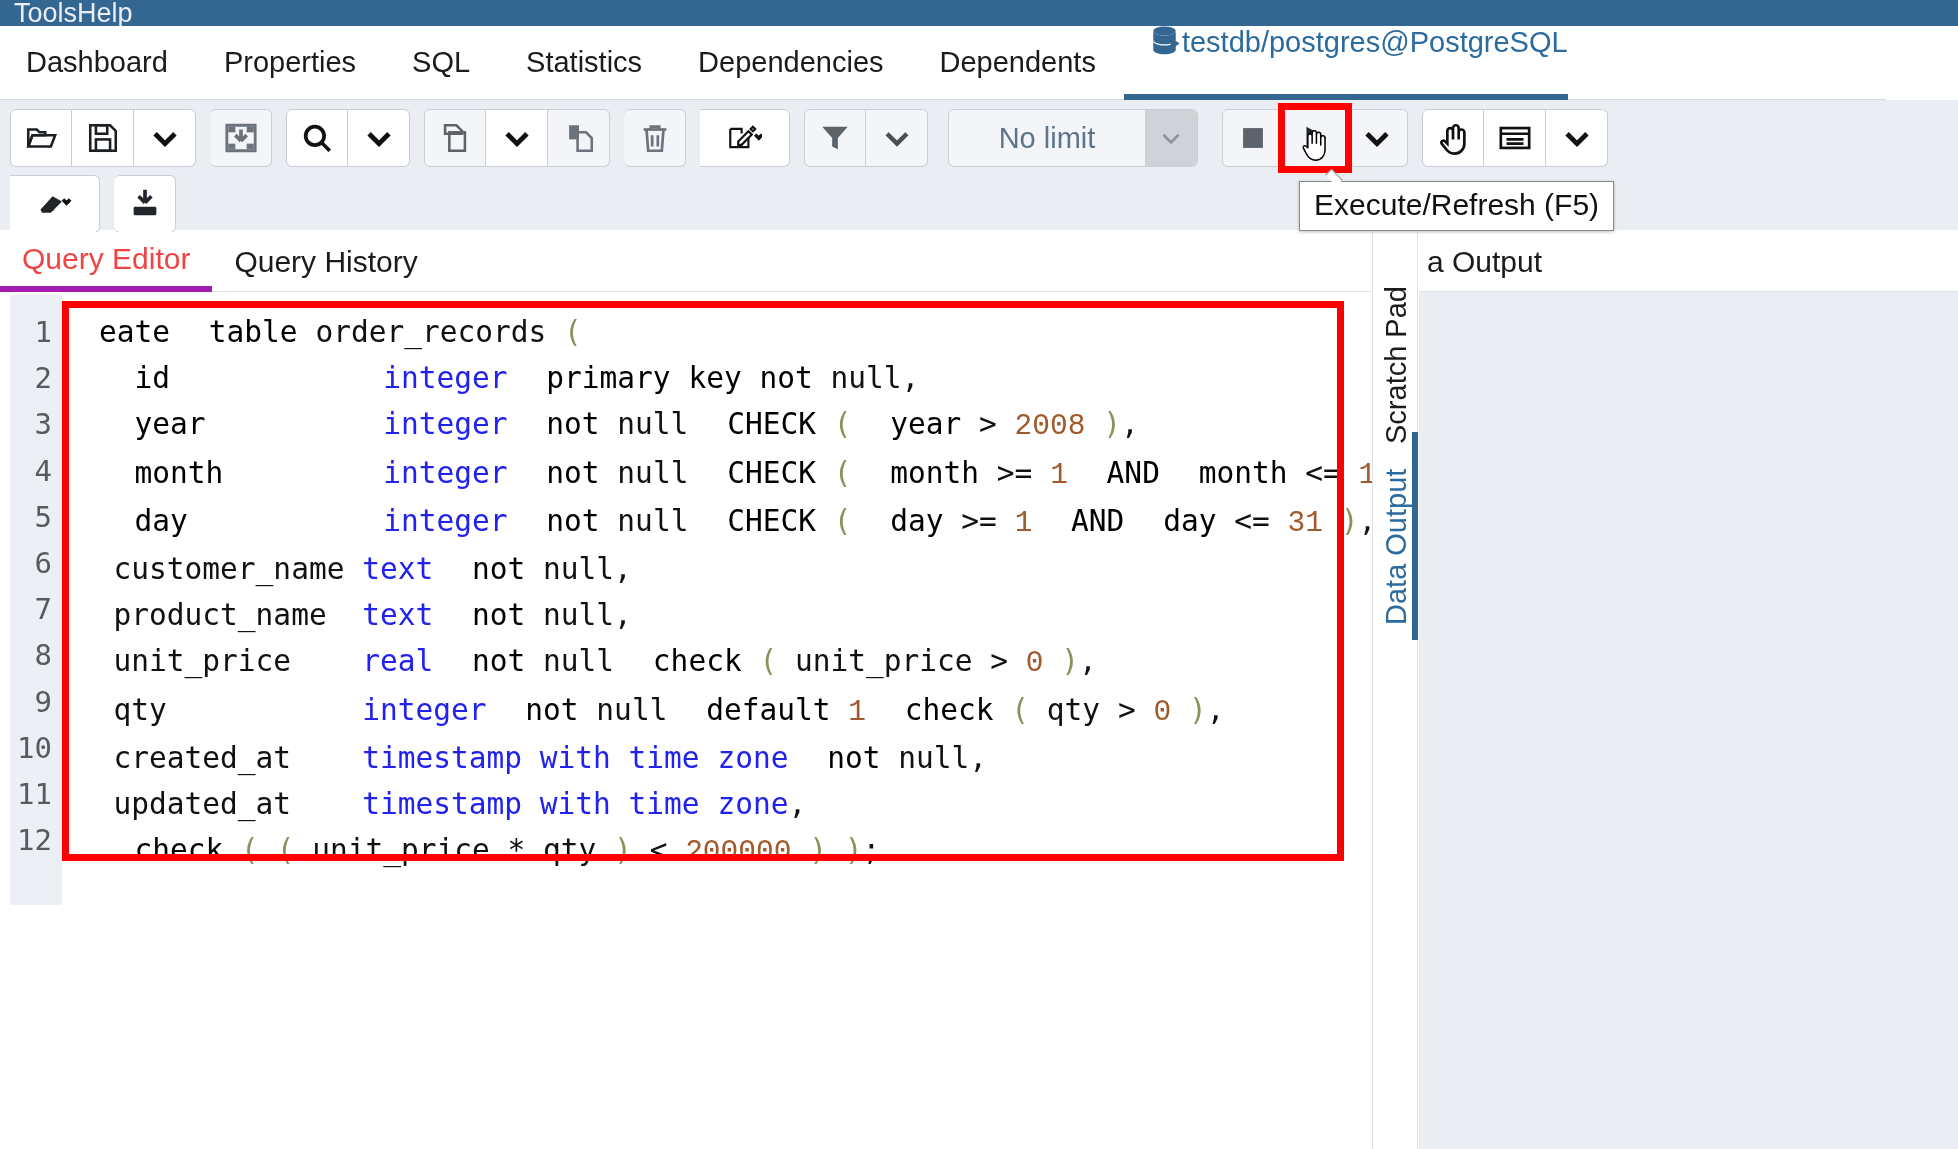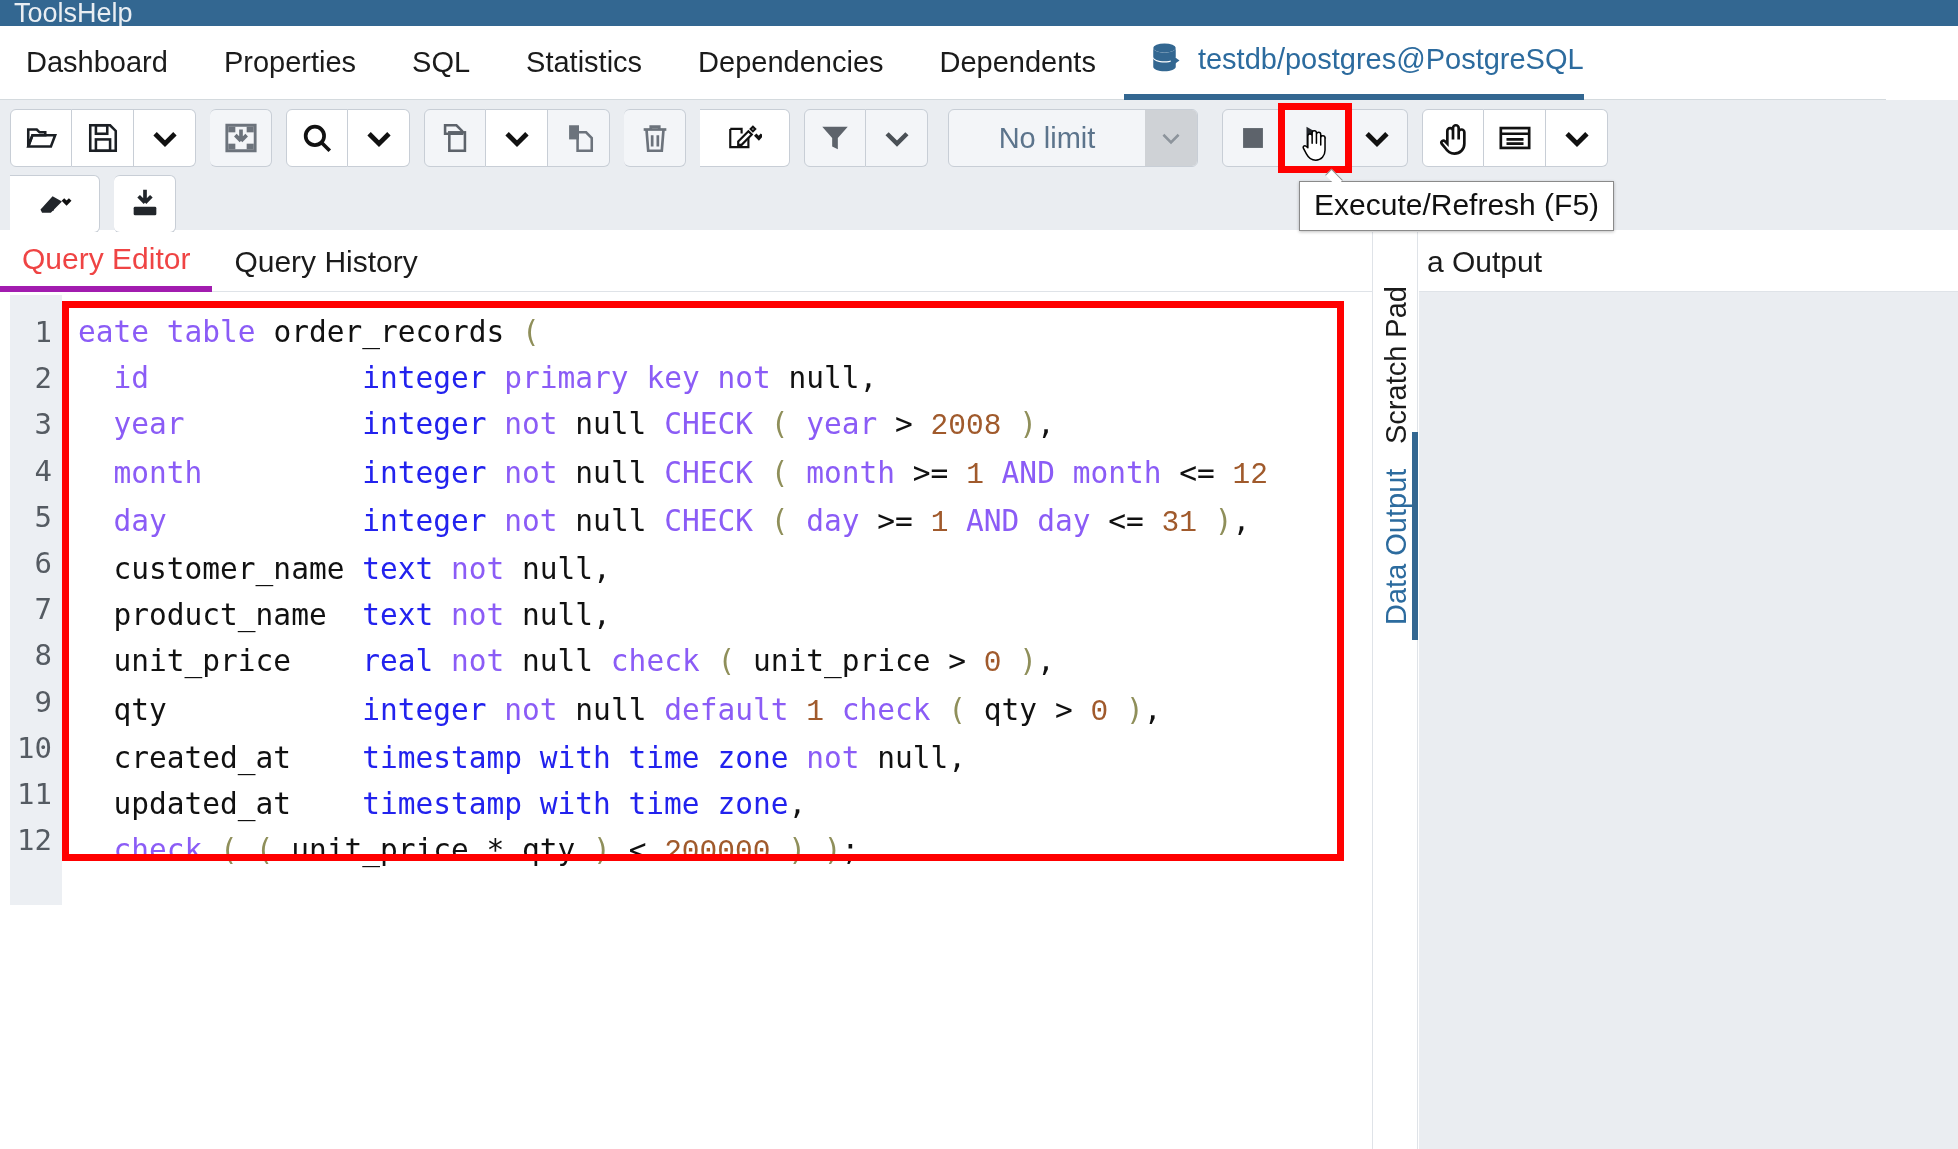--- a/index.html
+++ b/index.html
@@ -26,21 +26,21 @@
     background: #ffffff; border-bottom: 1px solid #d4dade;
     display: flex; align-items: center;
   }
   .tabrow .tab {
     font-size: 29px; color: #1b1b1b; padding: 0 28px; white-space: nowrap;
     height: 74px; display: flex; align-items: center;
   }
   .tabrow .tab.first { padding-left: 26px; }
   .tabrow .tab.active {
     color: #2c6b9e; border-bottom: 6px solid #336791;
-    display: flex; align-items: center; gap: 16px; padding-right: 0;
+    display: flex; align-items: flex-start; padding-right: 0;
   }
   .dbicon { width: 30px; height: 34px; flex: 0 0 auto; }
 
   
   .toolbar {
     position: absolute; top: 100px; left: 0; width: 1958px; height: 130px;
     background: #eaedf1; padding: 8px 0 0 10px;
   }
   .trow { display: flex; align-items: center; gap: 14px; height: 60px; margin-bottom: 6px; }
   .grp { display: flex; align-items: stretch; }
@@ -123,21 +123,21 @@
     padding: 14px 0 0 16px;
     font-size: 29.5px; line-height: 46.2px; white-space: pre;
     color: #111;
   }
   .hl-box {
     position: absolute; left: 62px; top: 301px; width: 1282px; height: 560px;
     border: 7px solid #ff0000; pointer-events: none; z-index: 5;
   }
 
   
-  .k  { color: #8b5cf6; }          
+  .k  { color: #000000; margin-left: 21px; }          
   .t  { color: #2222ee; }          
   .n  { color: #a05a2c; font-family: Liberation Mono, monospace; }          
   .p  { color: #8f8f5a; }          
   .id { color: #111111; }          
 
   
   .dockstrip {
     position: absolute; top: 232px; left: 1372px; width: 46px; height: 917px;
     background: #ffffff; border-left: 1px solid #dfe3e8; border-right: 1px solid #dfe3e8;
   }

